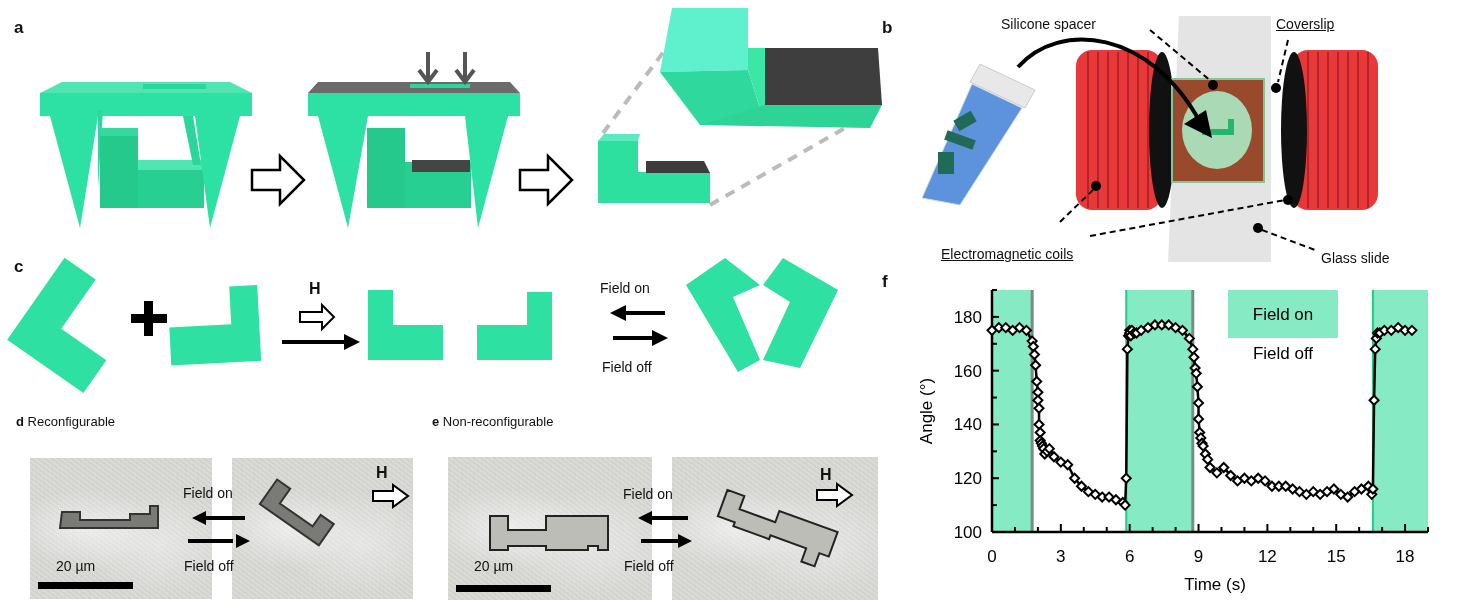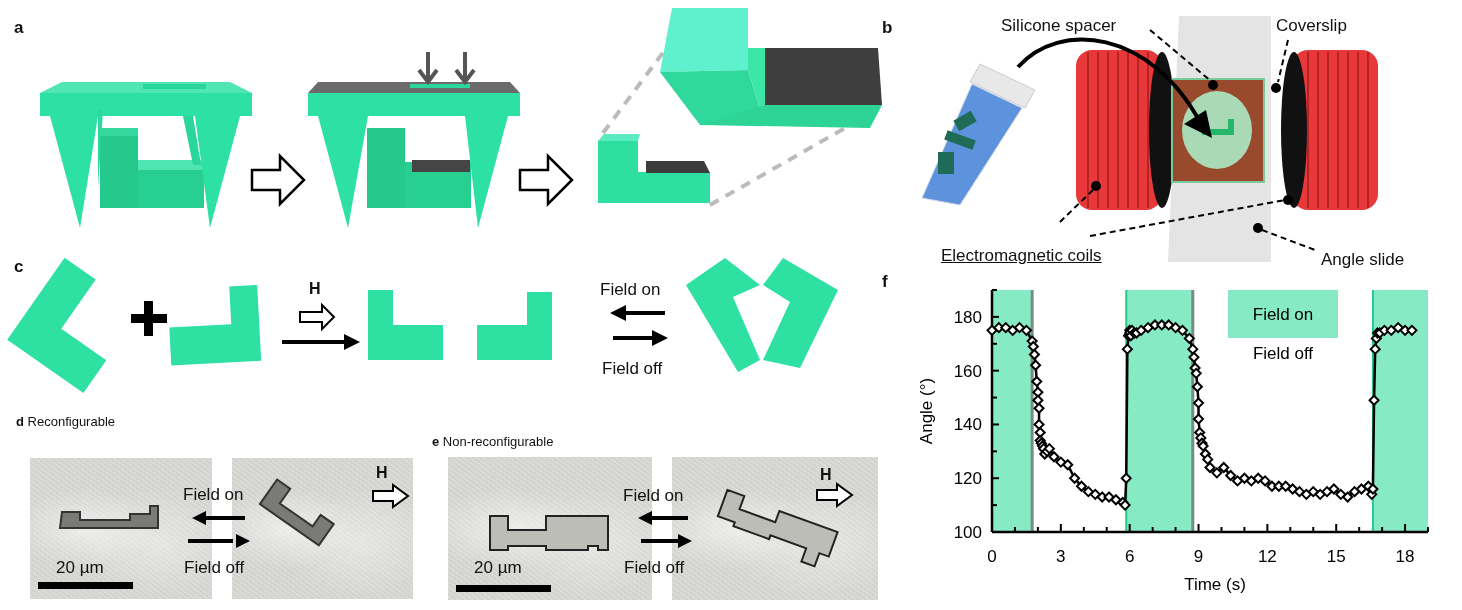--- a/index.html
+++ b/index.html
@@ -1,21 +1,21 @@
 <!DOCTYPE html>
 <html><head>
 <meta charset="utf-8">
 <style>
   html, body { margin:0; padding:0; background:#ffffff; }
   body { width:1462px; height:610px; position:relative; overflow:hidden;
          font-family:"Liberation Sans", sans-serif; color:#111; }
   .plabel { position:absolute; font-weight:bold; font-size:17px; }
   .ptitle { position:absolute; font-size:13px; }
   .ptitle b { font-weight:bold; }
-  .txt { position:absolute; font-size:17px; white-space:nowrap; }
+  .txt { position:absolute; font-size:14px; white-space:nowrap; }
   svg { position:absolute; overflow:visible; }
   .micro { position:absolute; background:#d9d9d6; }
   .micro .noise { position:absolute; inset:0;
      background:
        radial-gradient(ellipse at 30% 50%, rgba(255,255,255,0.55) 0, rgba(255,255,255,0) 40%),
        radial-gradient(ellipse at 70% 60%, rgba(255,255,255,0.4) 0, rgba(255,255,255,0) 45%),
        repeating-linear-gradient(37deg, rgba(0,0,0,0.03) 0 2px, rgba(255,255,255,0.03) 2px 4px); }
 </style>
 </head>
 <body>
@@ -138,23 +138,23 @@
   </g>
   <g fill="#000">
     <circle cx="313" cy="85" r="5"></circle>
       <circle cx="376" cy="88" r="5"></circle>
     <circle cx="196" cy="186" r="5"></circle>
       <circle cx="388" cy="200" r="5"></circle>
     <circle cx="358" cy="228" r="5"></circle>
   </g>
 </svg>
 <div class="txt" style="left:1001px;top:16px;">Silicone spacer</div>
-<div class="txt" style="left:1276px;top:16px;">Coverslip</div>
+<div class="txt" style="left:1276px;top:16px;text-decoration:underline;">Coverslip</div>
 <div class="txt" style="left:941px;top:246px;text-decoration:underline;">Electromagnetic coils</div>
-<div class="txt" style="left:1321px;top:250px;">Angle slide</div>
+<div class="txt" style="left:1321px;top:250px;">Glass slide</div>
 
 <div class="plabel" style="left:14px;top:257px;">c</div>
 <svg style="left:0;top:250px;" width="900" height="150" viewBox="0 0 900 150">
   <g transform="translate(18,12) rotate(35 40 40)">
     <path d="M20,0 h38 v60 h55 v40 h-93 z" fill="#2ee0a2"></path>
   </g>
   <g>
     <rect x="131" y="64" width="36" height="9" fill="#000"></rect>
     <rect x="144" y="51" width="9" height="35" fill="#000"></rect>
   </g>
@@ -204,21 +204,21 @@
   <polygon points="192,118 206,111 206,125" fill="#000"></polygon>
   <line x1="188" y1="141" x2="233" y2="141" stroke="#000" stroke-width="4"></line>
   <polygon points="250,141 236,134 236,148" fill="#000"></polygon>
   <polygon points="373,91 393,91 393,85 408,96 393,107 393,101 373,101" fill="#fff" stroke="#000" stroke-width="2"></polygon>
 </svg>
 <div class="txt" style="left:183px;top:485px;">Field on</div>
 <div class="txt" style="left:184px;top:558px;">Field off</div>
 <div class="txt" style="left:56px;top:558px;">20 µm</div>
 <div class="txt" style="left:376px;top:464px;font-weight:bold;font-size:16px;">H</div>
 
-<div class="ptitle" style="left:432px;top:434px;"><b>e</b> <span>Non-reconfigurable</span></div>
+<div class="ptitle" style="left:432px;top:414px;"><b>e</b> <span>Non-reconfigurable</span></div>
 <div class="micro" style="left:448px;top:457px;width:204px;height:143px;">
     <div class="noise"></div>
   </div>
 <div class="micro" style="left:672px;top:457px;width:206px;height:143px;">
     <div class="noise"></div>
   </div>
 <svg style="left:430px;top:400px;" width="470" height="210" viewBox="0 0 470 210">
   <path d="M60,116 h18 v14 h38 v-14 h62 v34 h-10 v-4 h-10 v4 h-42 v-4 h-38 v4 h-18 z" fill="#bdbdb8" stroke="#222" stroke-width="2"></path>
   <g transform="rotate(20 345 120)">
     <path d="M290,108 h18 v14 h38 v-12 h62 v26 h-10 v14 h-14 v-14 h-38 v4 h-38 v-4 h-18 z" fill="#bdbdb8" stroke="#222" stroke-width="2"></path>

